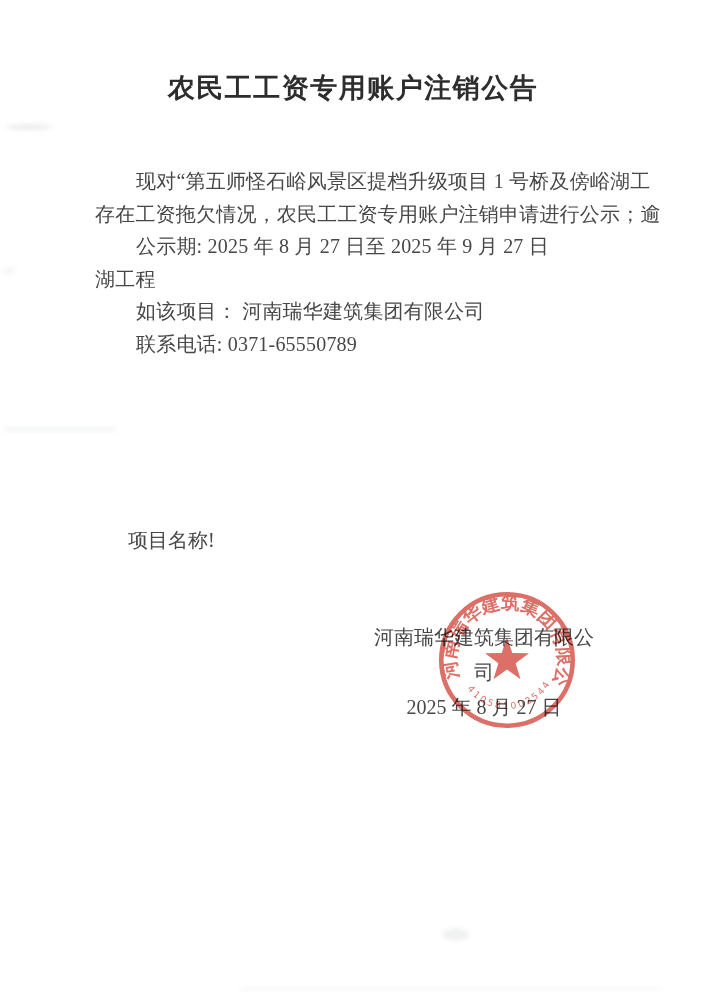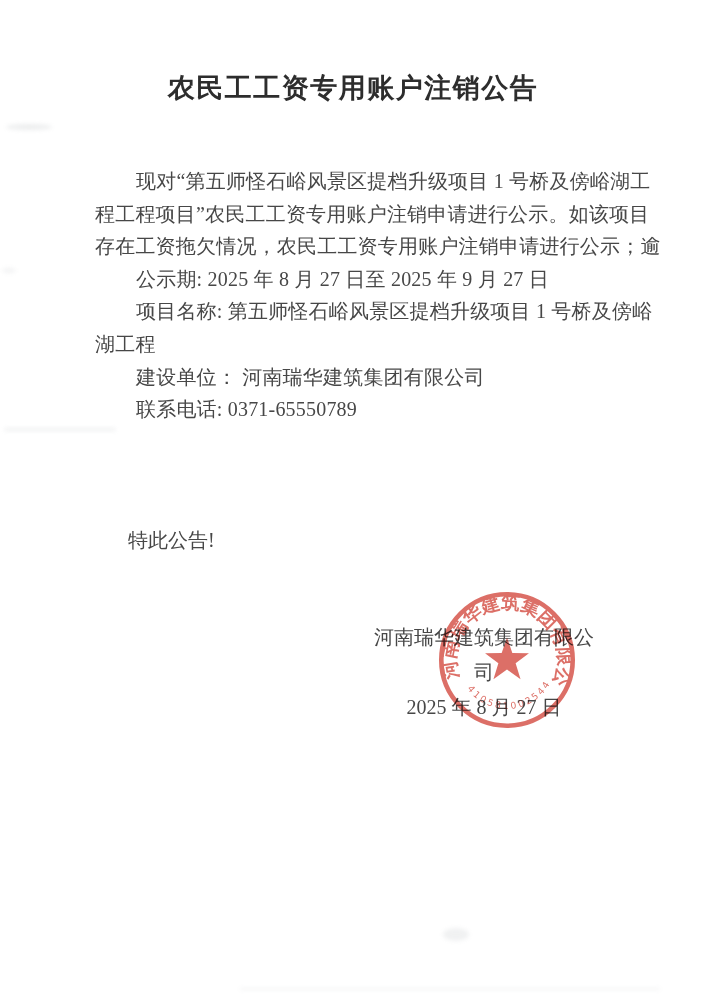--- a/index.html
+++ b/index.html
@@ -72,38 +72,36 @@
 <body>
 
 <div class="page">
 
   <h1 class="doc-title">农民工工资专用账户注销公告</h1>
 
   <div class="body-text">
 
       <div class="line indent">现对“第五师怪石峪风景区提档升级项目 1 号桥及傍峪湖工</div>
 
-      <div class="line">程工程项目”农民工工资专用账户注销申请进行公示。如该项目</div>
 
       <div class="line">存在工资拖欠情况，农民工工资专用账户注销申请进行公示；逾</div>
 
 
       <div class="line indent">公示期: 2025 年 8 月 27 日至 2025 年 9 月 27 日</div>
 
-      <div class="line indent">项目名称: 第五师怪石峪风景区提档升级项目 1 号桥及傍峪</div>
 
       <div class="line">湖工程</div>
 
 
-      <div class="line indent">建设单位： 河南瑞华建筑集团有限公司</div>
+      <div class="line indent">如该项目： 河南瑞华建筑集团有限公司</div>
 
       <div class="line indent">联系电话: 0371-65550789</div>
     </div>
 
-  <div class="closing">特此公告!</div>
+  <div class="closing">项目名称!</div>
 
   <div class="signature">
     <div>河南瑞华建筑集团有限公司</div>
     <div>2025 年 8 月 27 日</div>
   </div>
 
   <svg class="seal" viewBox="0 0 150 150" xmlns="http://www.w3.org/2000/svg">
     <circle cx="75" cy="75" r="64" fill="none" stroke="#d6564c" stroke-width="4.5"></circle>
     <path id="sealArcTop" d="M 28,92 A 50,50 0 1 1 122,92" fill="none"></path>
     <path id="sealArcBottom" d="M 33,98 A 48,48 0 0 0 117,98" fill="none"></path>

